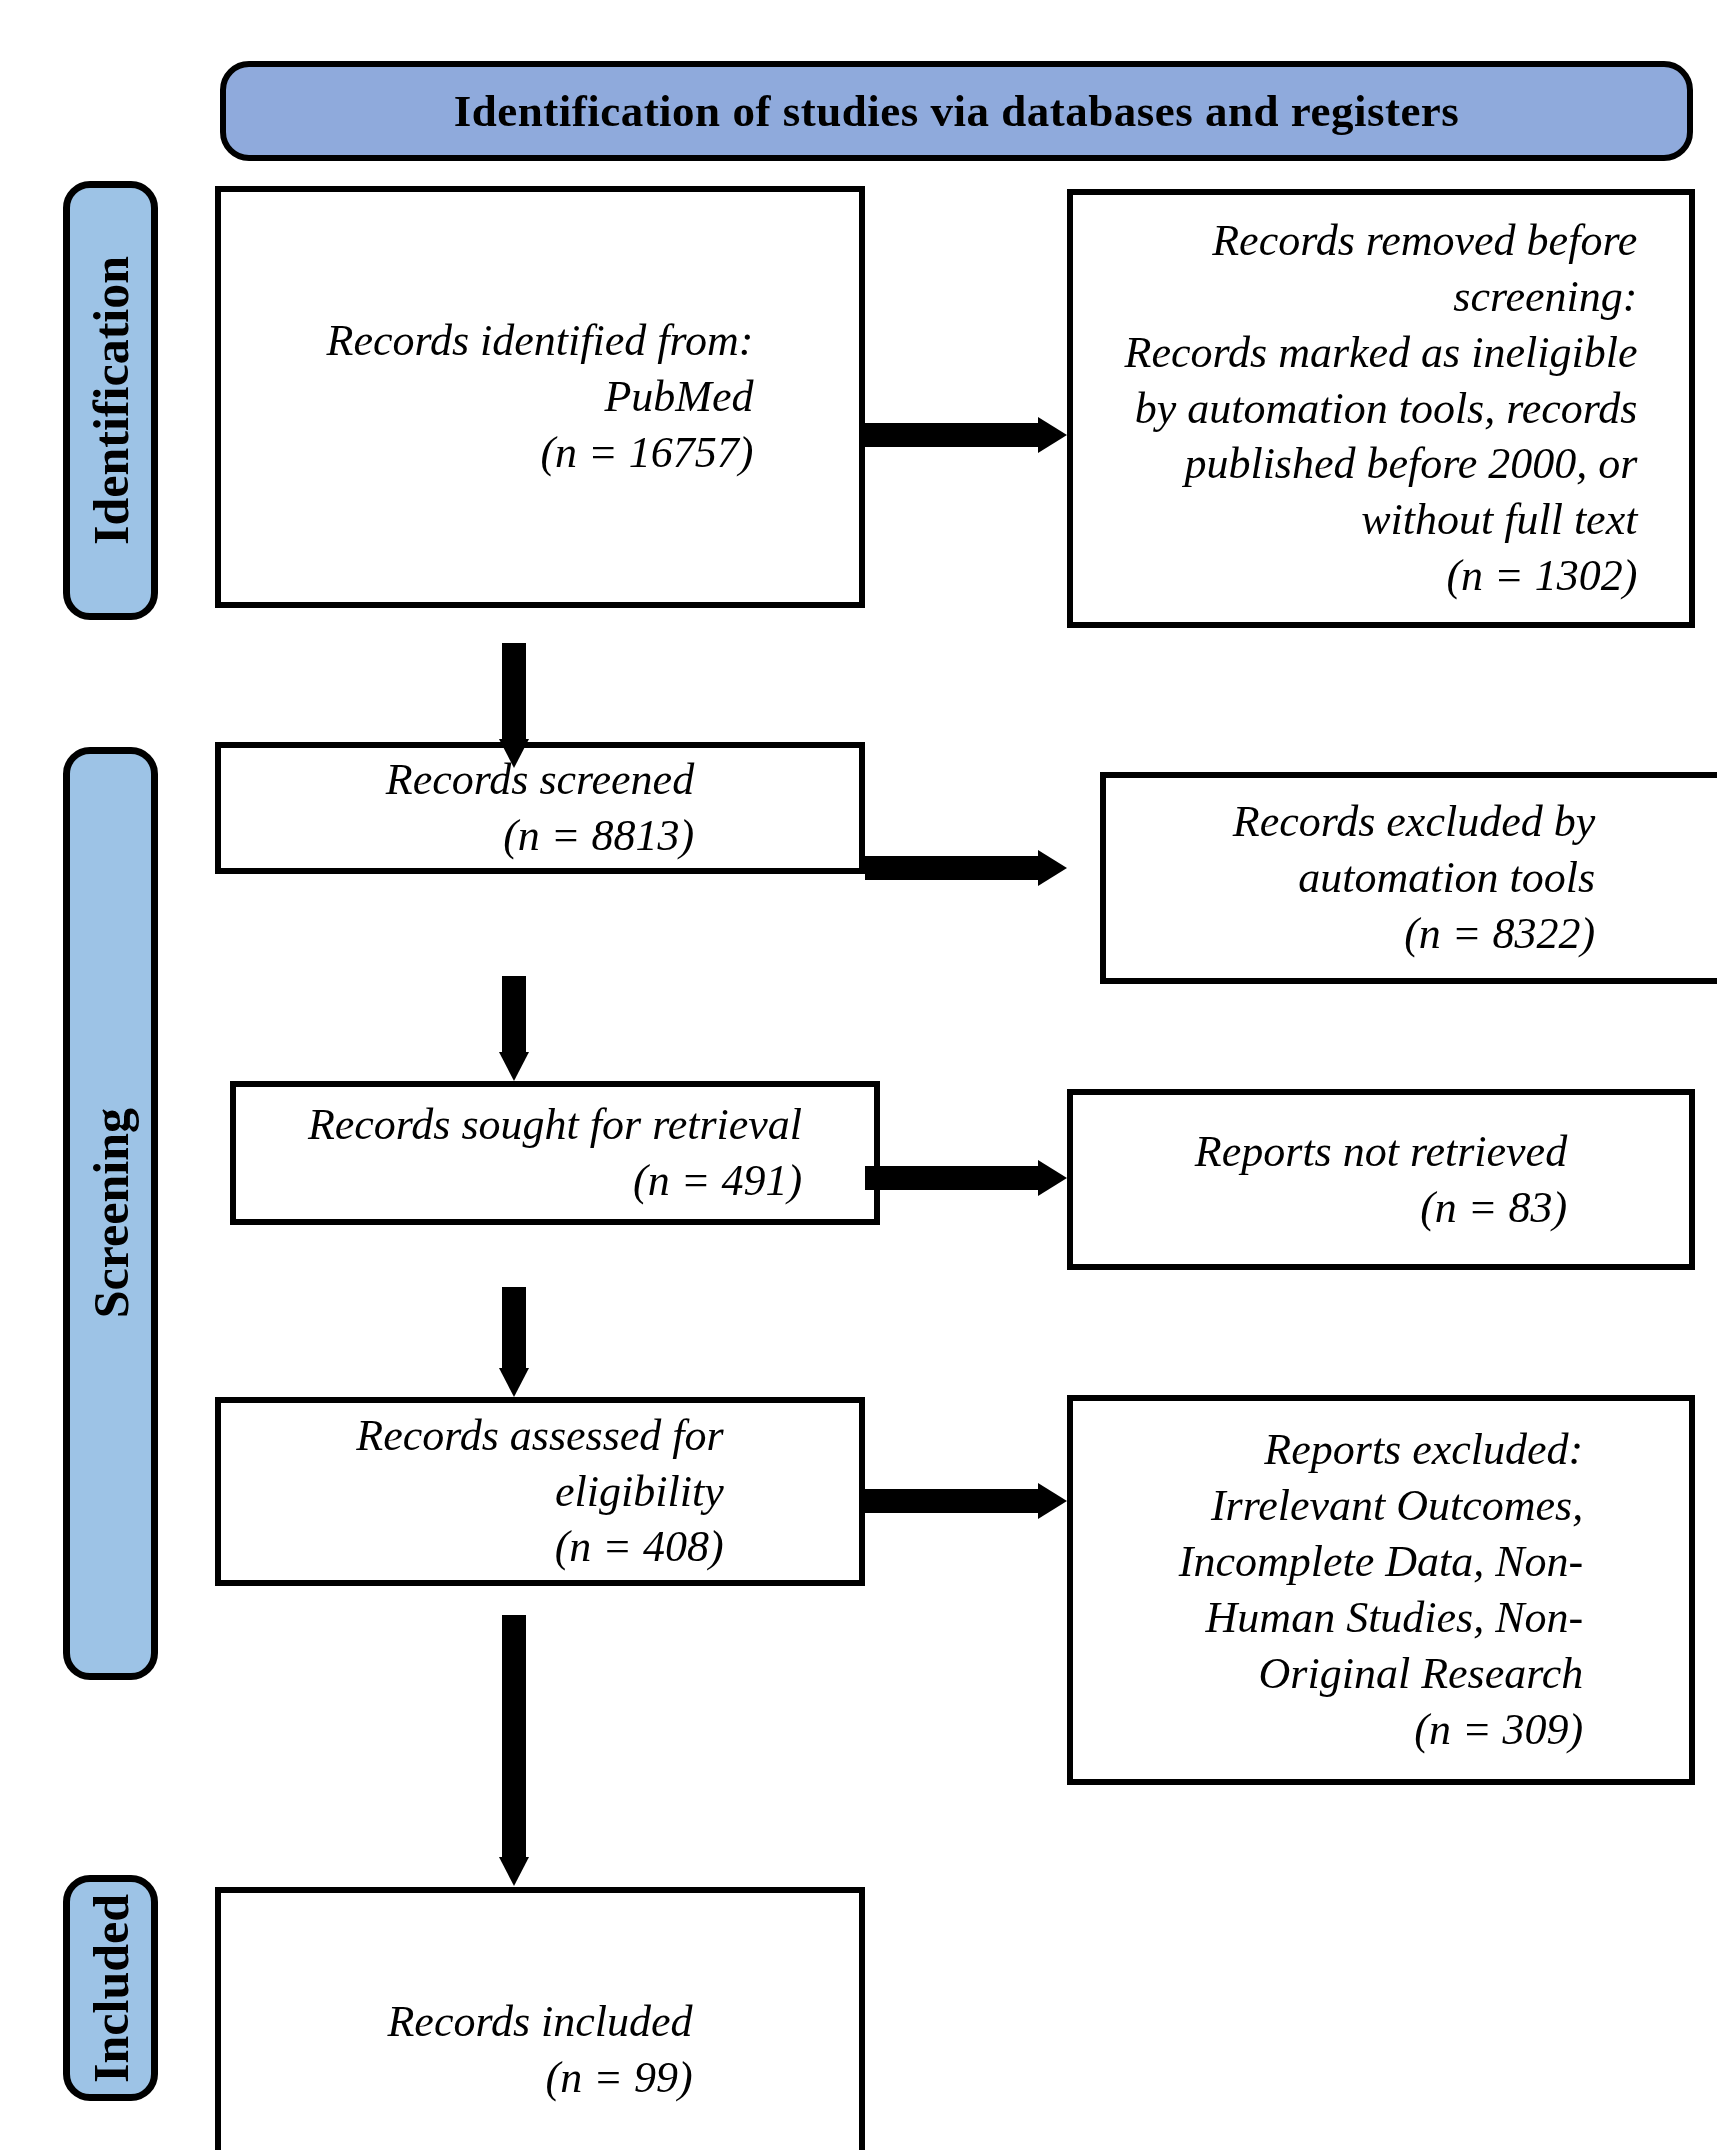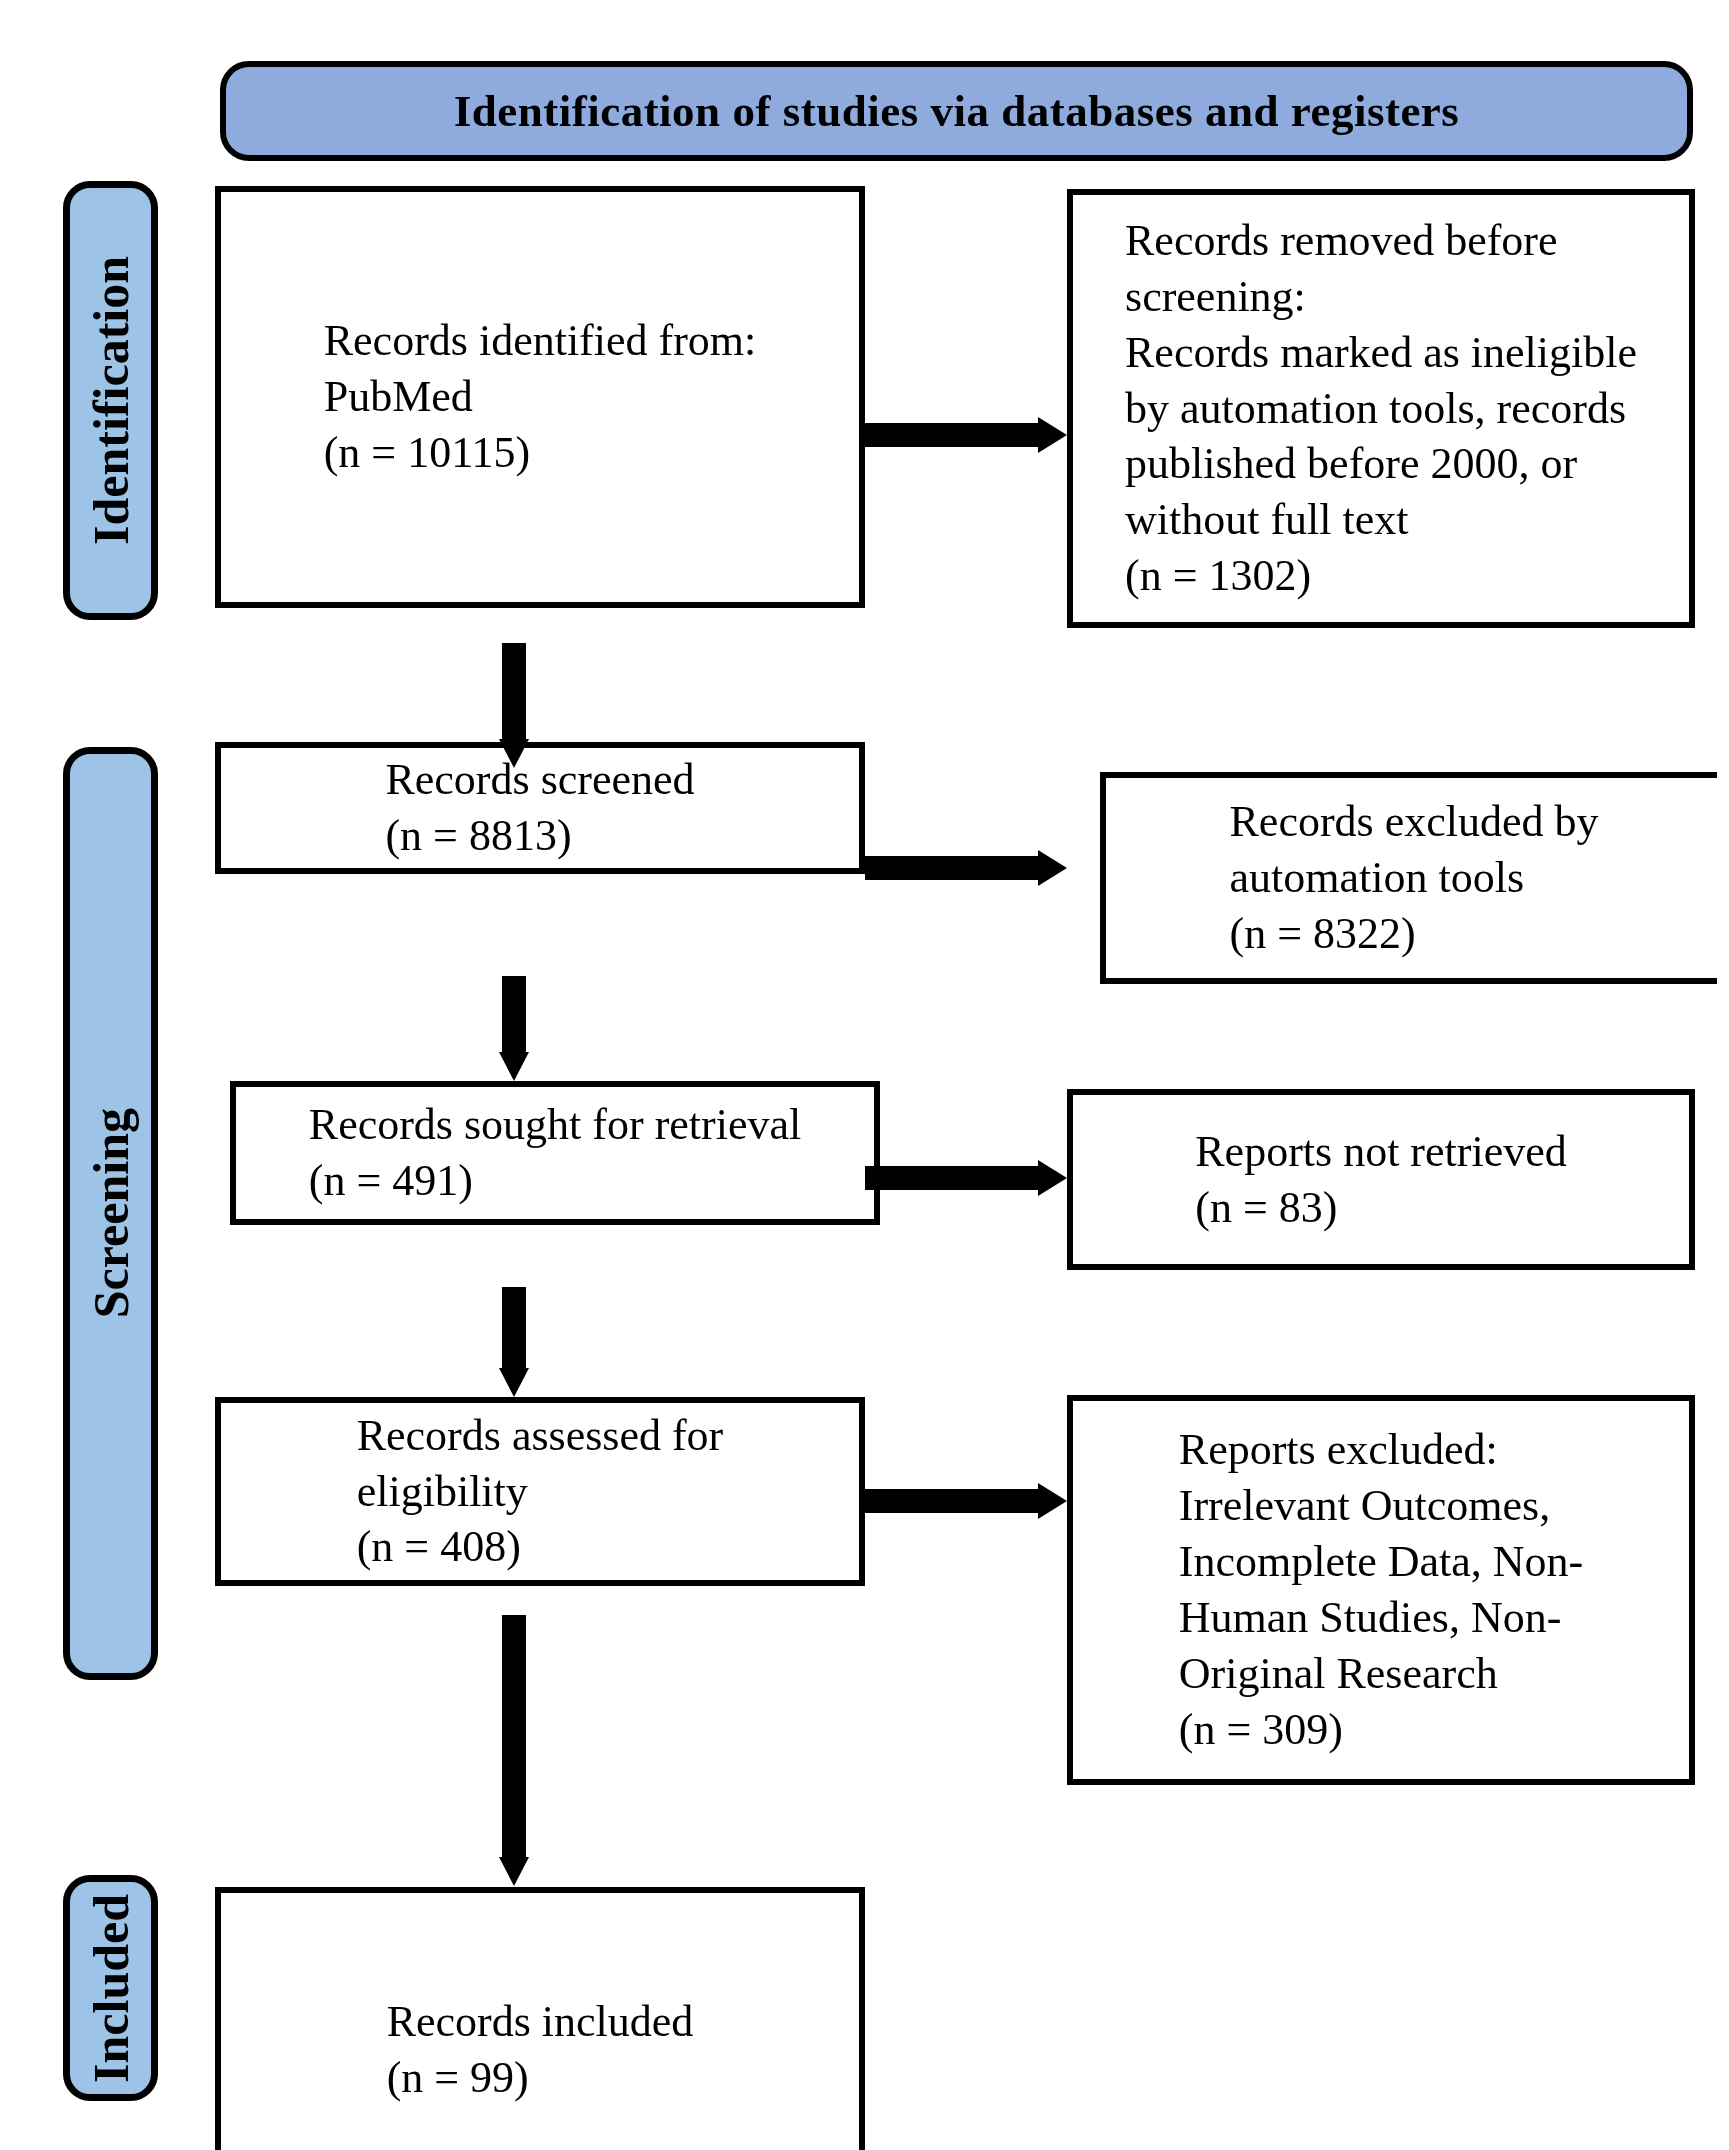--- a/index.html
+++ b/index.html
@@ -50,22 +50,23 @@
     font-weight: bold;
     white-space: nowrap;
   }
 
   
   .box {
     position: absolute;
     background: #ffffff;
     border: 6.8px solid var(--line-color, #000);
     display: flex; align-items: center; justify-content: center;
-    text-align: left;
+    text-align: right;
     padding: 10.4px 15.7px;
+    font-style: italic;
   }
   .box-text {
     white-space: pre-line;
     font-size: 44px;
     line-height: 1.27;
   }
   .box-a { left: 191px;  top: 162px;  width: 650px; height: 422px; }
   .box-b { left: 1043px; top: 165px;  width: 628px; height: 439px; }
   .box-c { left: 191px;  top: 718px; width: 650px; height: 132px; }
   .box-d { left: 1043px; top: 748px; width: 628px; height: 212px; margin-left: 33px; }
@@ -129,21 +130,21 @@
   <div class="stage stage-screening">
     <span class="stage-text">Screening</span>
   </div>
   <div class="stage stage-included">
     <span class="stage-text">Included</span>
   </div>
 
   <div class="box box-a">
     <div class="box-text">Records identified from:
 PubMed
-(n = 10115)</div>
+(n = 16757)</div>
   </div>
   <div class="box box-c">
     <div class="box-text">Records screened
 (n = 8813)</div>
   </div>
   <div class="box box-e">
     <div class="box-text">Records sought for retrieval
 (n = 491)</div>
   </div>
   <div class="box box-g">

